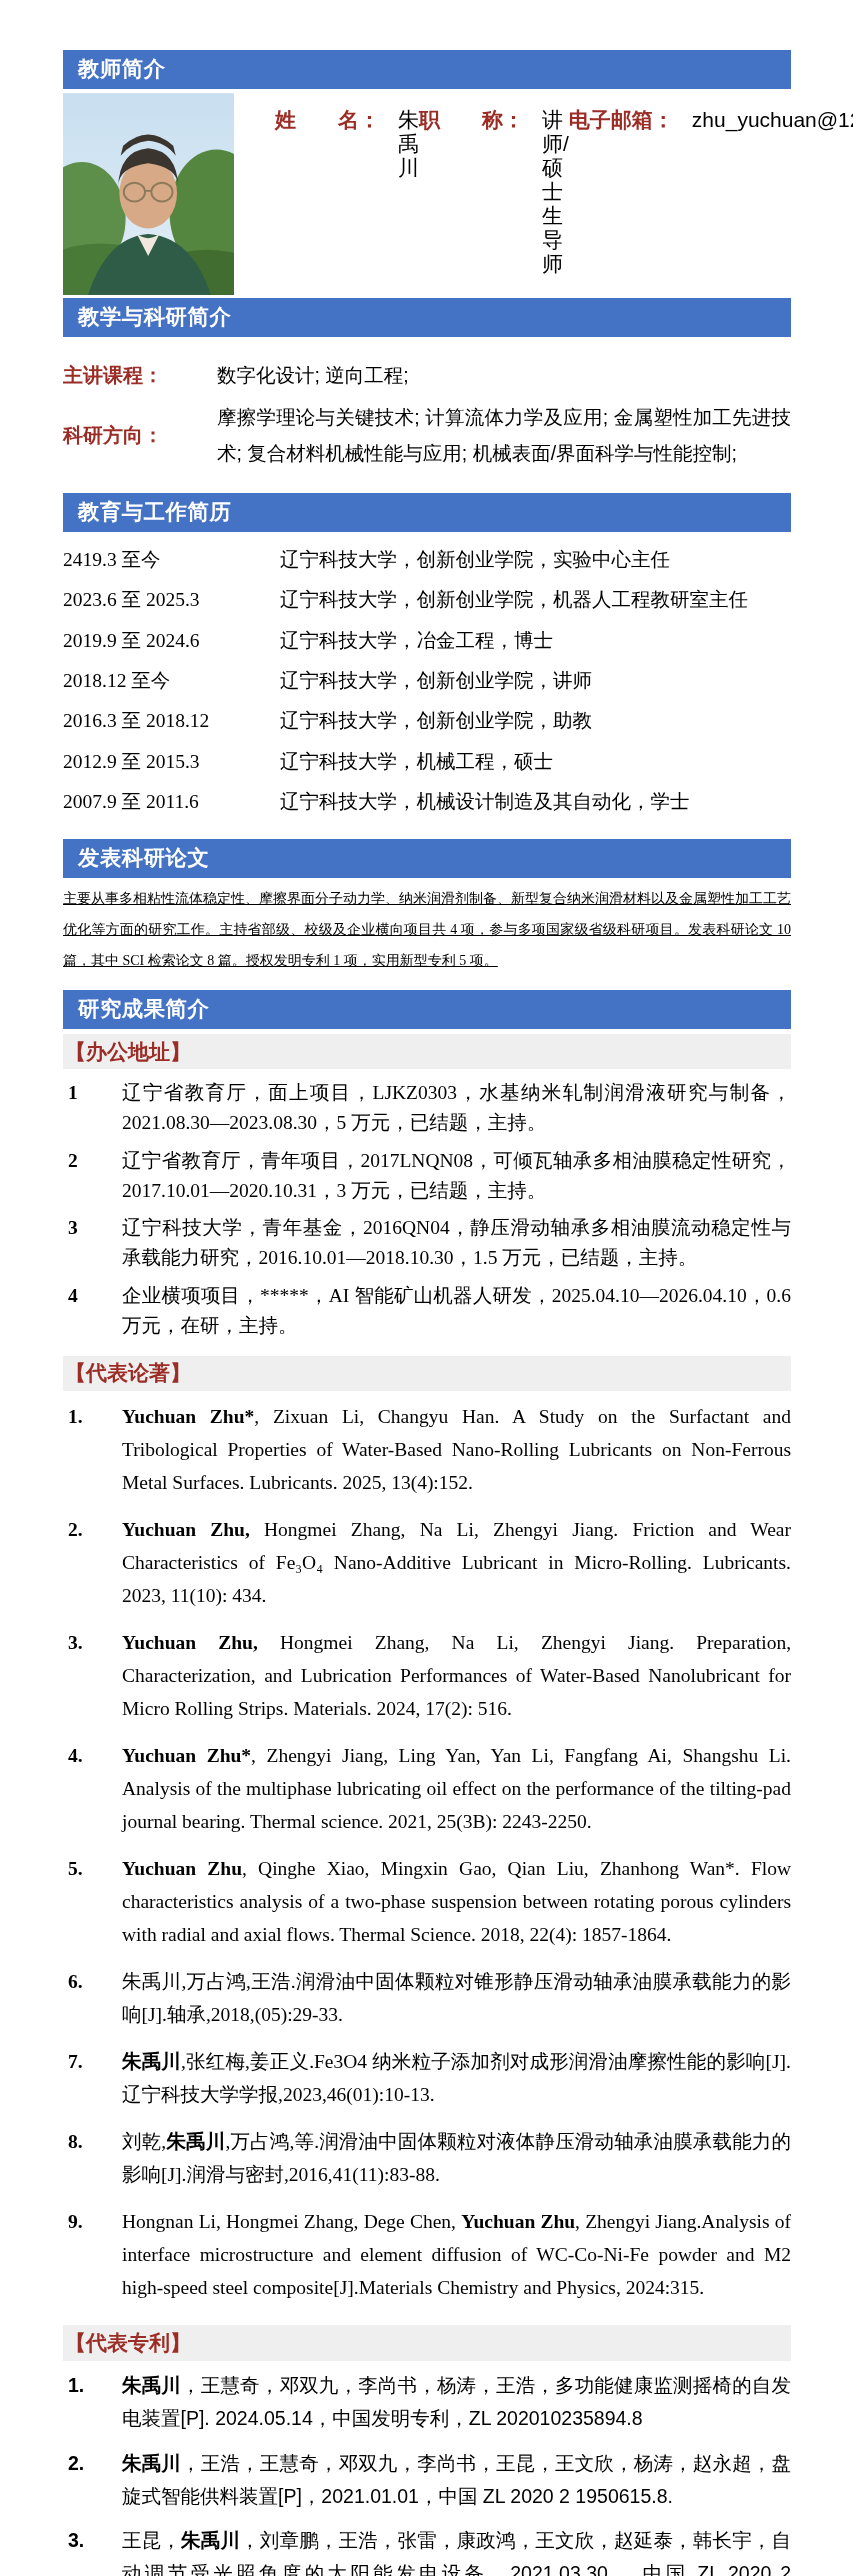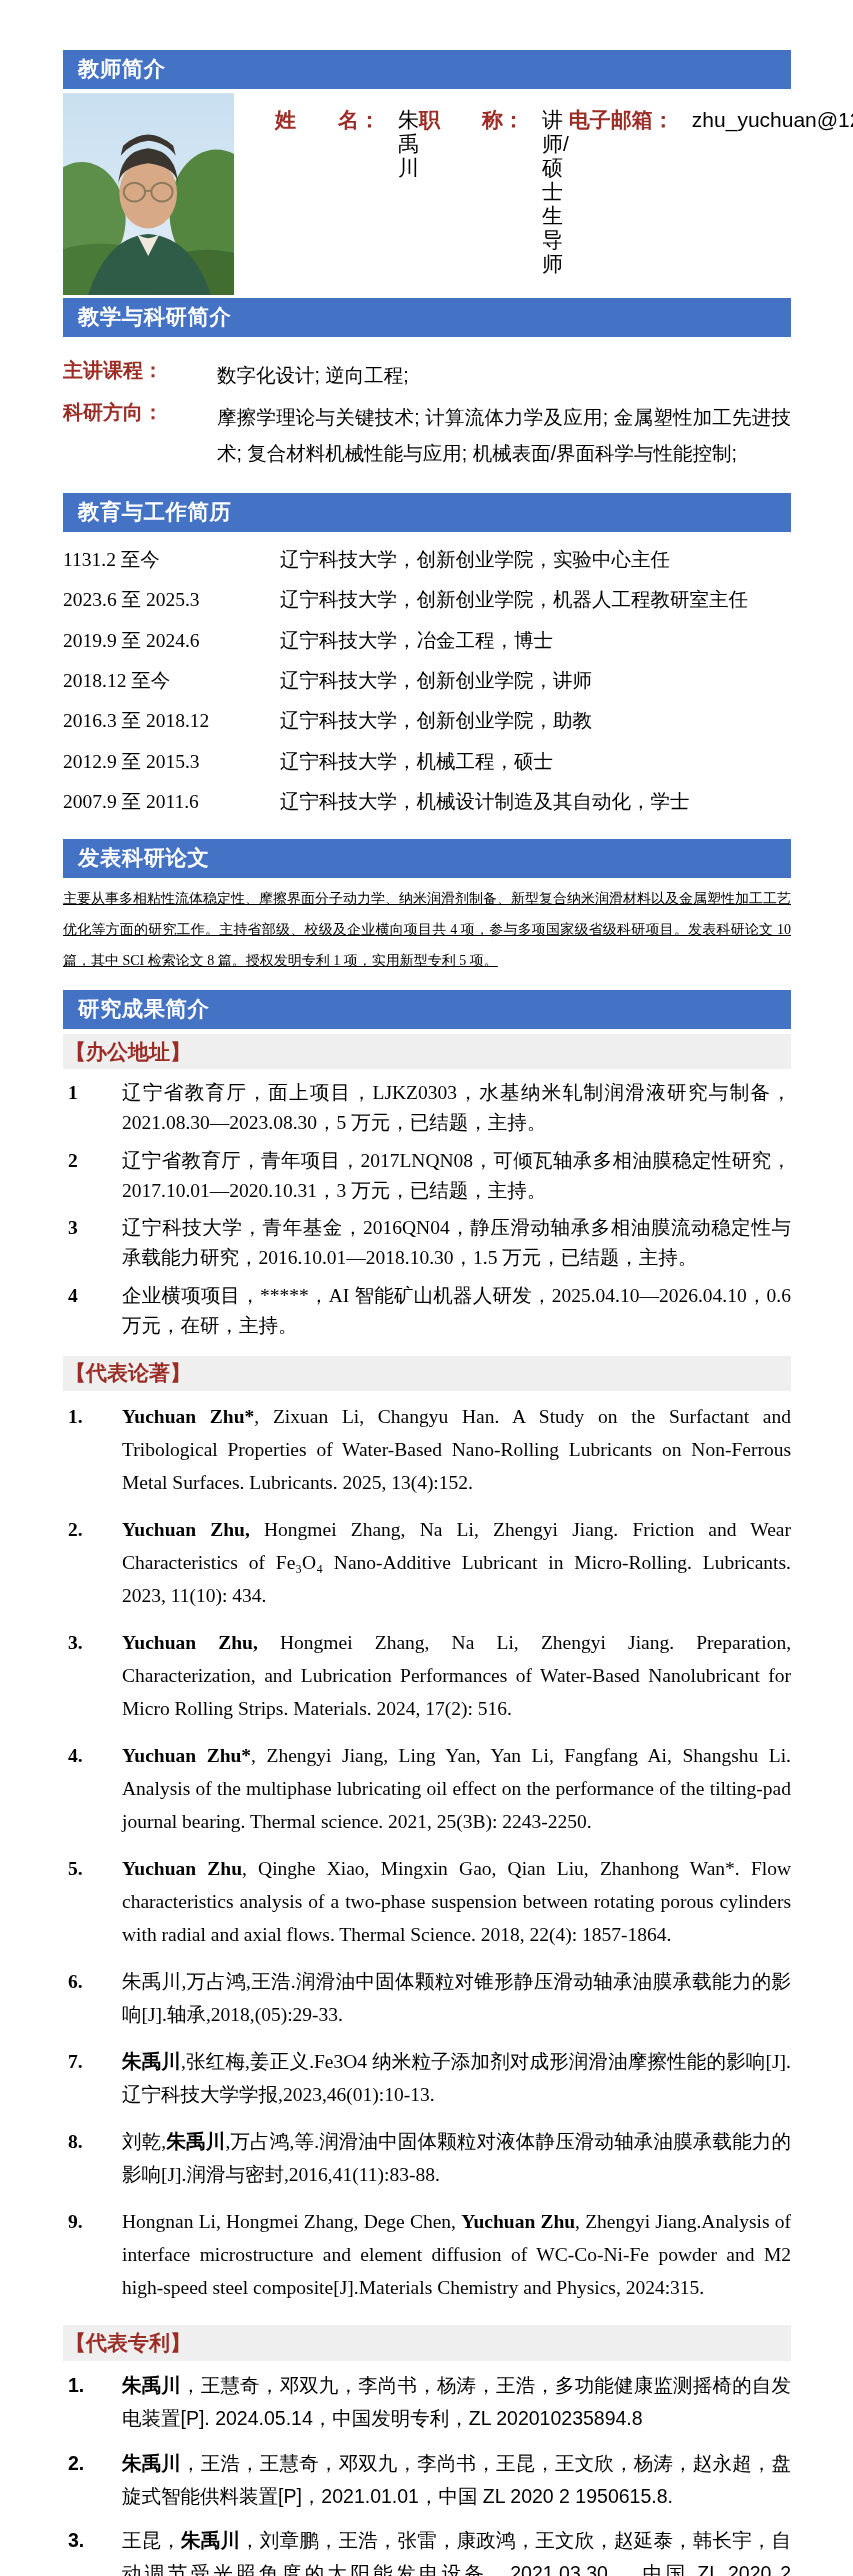--- a/index.html
+++ b/index.html
@@ -14,21 +14,21 @@
   .profile{display:flex;margin:3.8px 0 3.1px 0;}
   .photo{width:171px;height:202px;flex:none;overflow:hidden;}
   .fields{display:flex;flex-direction:row;justify-content:space-between;
           margin-left:41px;padding:15px 0 12.6px 0;flex:1;}
   .field{display:flex;font-size:21px;line-height:24px;}
   .field .label{color:#9B2D26;font-weight:700;width:123px;flex:none;}
   .field .value{color:#000;}
 
   
   .tr-block{padding:14px 0 15px 0;}
-  .tr-row{display:flex;align-items:flex-start;margin:6.3px 0;}
+  .tr-row{display:flex;align-items:center;margin:6.3px 0;}
   .tr-row .label{color:#9B2D26;font-weight:700;font-size:20px;width:154px;flex:none;}
   .tr-row .value{font-size:19.5px;line-height:36px;color:#000;text-align:justify;flex:1;}
 
   
   .timeline{padding:16.3px 0 8.8px 0;}
   .tl-row{display:flex;font-family:"Liberation Serif","DejaVu Serif",serif;
           font-size:19.5px;line-height:24px;margin-bottom:16.3px;}
   .tl-row .period{width:217px;flex:none;}
   .tl-row .detail{flex:1;}
 
@@ -112,21 +112,21 @@
     </div>
     <div class="tr-row">
       <span class="label">科研方向：</span>
       <span class="value">摩擦学理论与关键技术; 计算流体力学及应用; 金属塑性加工先进技术; 复合材料机械性能与应用; 机械表面/界面科学与性能控制;</span>
     </div>
   </div>
 
   <div class="band">教育与工作简历</div>
   <div class="timeline">
     <div class="tl-row">
-      <span class="period">1131.2 至今</span>
+      <span class="period">2419.3 至今</span>
       <span class="detail">辽宁科技大学，创新创业学院，实验中心主任</span>
     </div>
     <div class="tl-row">
       <span class="period">2023.6 至 2025.3</span>
       <span class="detail">辽宁科技大学，创新创业学院，机器人工程教研室主任</span>
     </div>
     <div class="tl-row">
       <span class="period">2019.9 至 2024.6</span>
       <span class="detail">辽宁科技大学，冶金工程，博士</span>
     </div>

